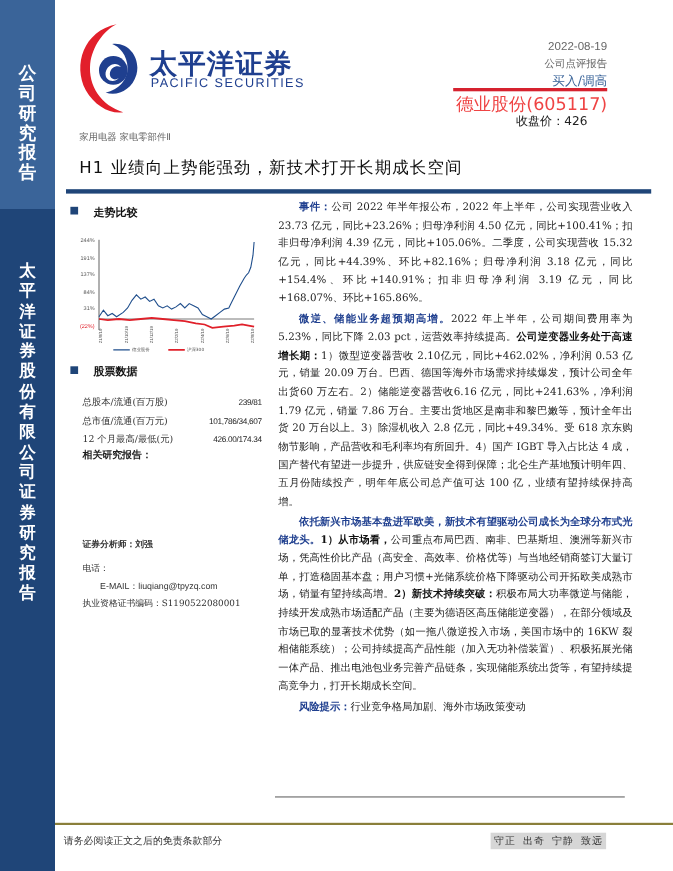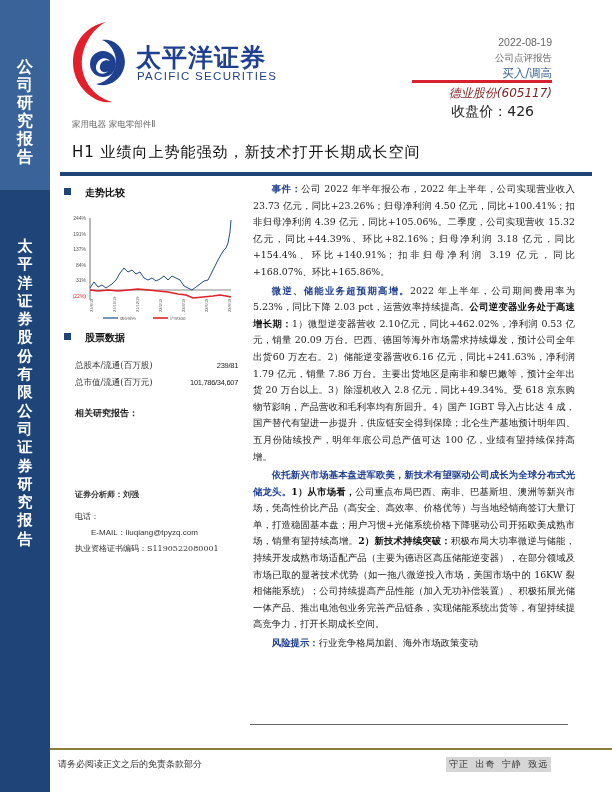--- a/index.html
+++ b/index.html
@@ -10,22 +10,22 @@
   .vtext span{display:block;}
   .vt1{top:58px;font-size:16px;}
   .vt2{top:237px;font-size:15px;line-height:1.22;}
   .logo{position:absolute;left:66px;top:14px;width:60px;height:90px;}
   .brand-cn{position:absolute;left:136px;top:41px;font-size:25px;font-weight:bold;color:#1f3f8f;letter-spacing:1px;font-family:"DejaVu Sans",sans-serif;text-align:center;}
   .brand-en{position:absolute;left:137px;top:70px;font-size:11.5px;color:#1f3f8f;letter-spacing:1.3px;font-family:"Liberation Sans",sans-serif;}
   .date{position:absolute;right:60px;top:36px;font-size:10.5px;color:#666;font-family:"Liberation Sans",sans-serif;}
   .rtype{position:absolute;right:60px;top:52px;font-size:9.5px;color:#666;}
   .rating{position:absolute;right:60px;top:66px;font-size:11.5px;color:#3a6499;}
   .redline{position:absolute;left:412px;top:80px;width:140px;height:3px;background:#d6222f;}
-  .stock{position:absolute;right:60px;top:85px;font-size:12px;color:#7f1d1d;font-style:italic;}
-  .close{position:absolute;right:78px;top:103px;font-size:14px;color:#222;}
+  .stock{position:absolute;right:60px;top:85px;font-size:16px;color:#ef4444;}
+  .close{position:absolute;right:78px;top:103px;font-size:11px;color:#222;}
   .industry{position:absolute;left:72px;top:119px;font-size:8.5px;color:#666;text-align:center;}
   .title{position:absolute;left:72px;top:143px;font-size:15px;color:#111;letter-spacing:1px;}
   .titlebar{position:absolute;left:60px;top:172px;width:532px;height:4px;background:#1f4578;}
   .sec-head{position:absolute;left:64px;font-size:10px;font-weight:bold;font-family:"DejaVu Serif",serif;color:#111;}
   .sec-head .sq{display:inline-block;width:7px;height:7px;background:#1f4578;margin-right:14px;vertical-align:1px;}
   .chart{position:absolute;left:68px;top:208px;width:180px;height:112px;}
   .stats{position:absolute;left:75px;top:357px;width:163px;font-size:8.5px;}
   .stats .row{display:flex;justify-content:space-between;height:17px;align-items:center;}
   .stats .lbl{font-family:"DejaVu Serif",serif;color:#333;}
   .stats .val{font-family:"Liberation Sans",sans-serif;font-size:7.5px;color:#222;letter-spacing:-0.3px;}
@@ -136,20 +136,24 @@
 </div>
 <div class="stats">
   <div class="row">
     <span class="lbl">总股本/流通(百万股)</span>
     <span class="val">239/81</span>
   </div>
   <div class="row">
     <span class="lbl">总市值/流通(百万元)</span>
     <span class="val">101,786/34,607</span>
   </div>
+  <div class="row">
+    <span class="lbl">12 个月最高/最低(元)</span>
+    <span class="val">426.00/174.34</span>
+  </div>
 </div>
 
 <div class="related">相关研究报告：</div>
 
 <div class="analyst">
   <div class="name">证券分析师：刘强</div>
   <div>电话：</div>
   <div class="mono">E-MAIL：liuqiang@tpyzq.com</div>
   <div>执业资格证书编码：S1190522080001</div>
 </div>

